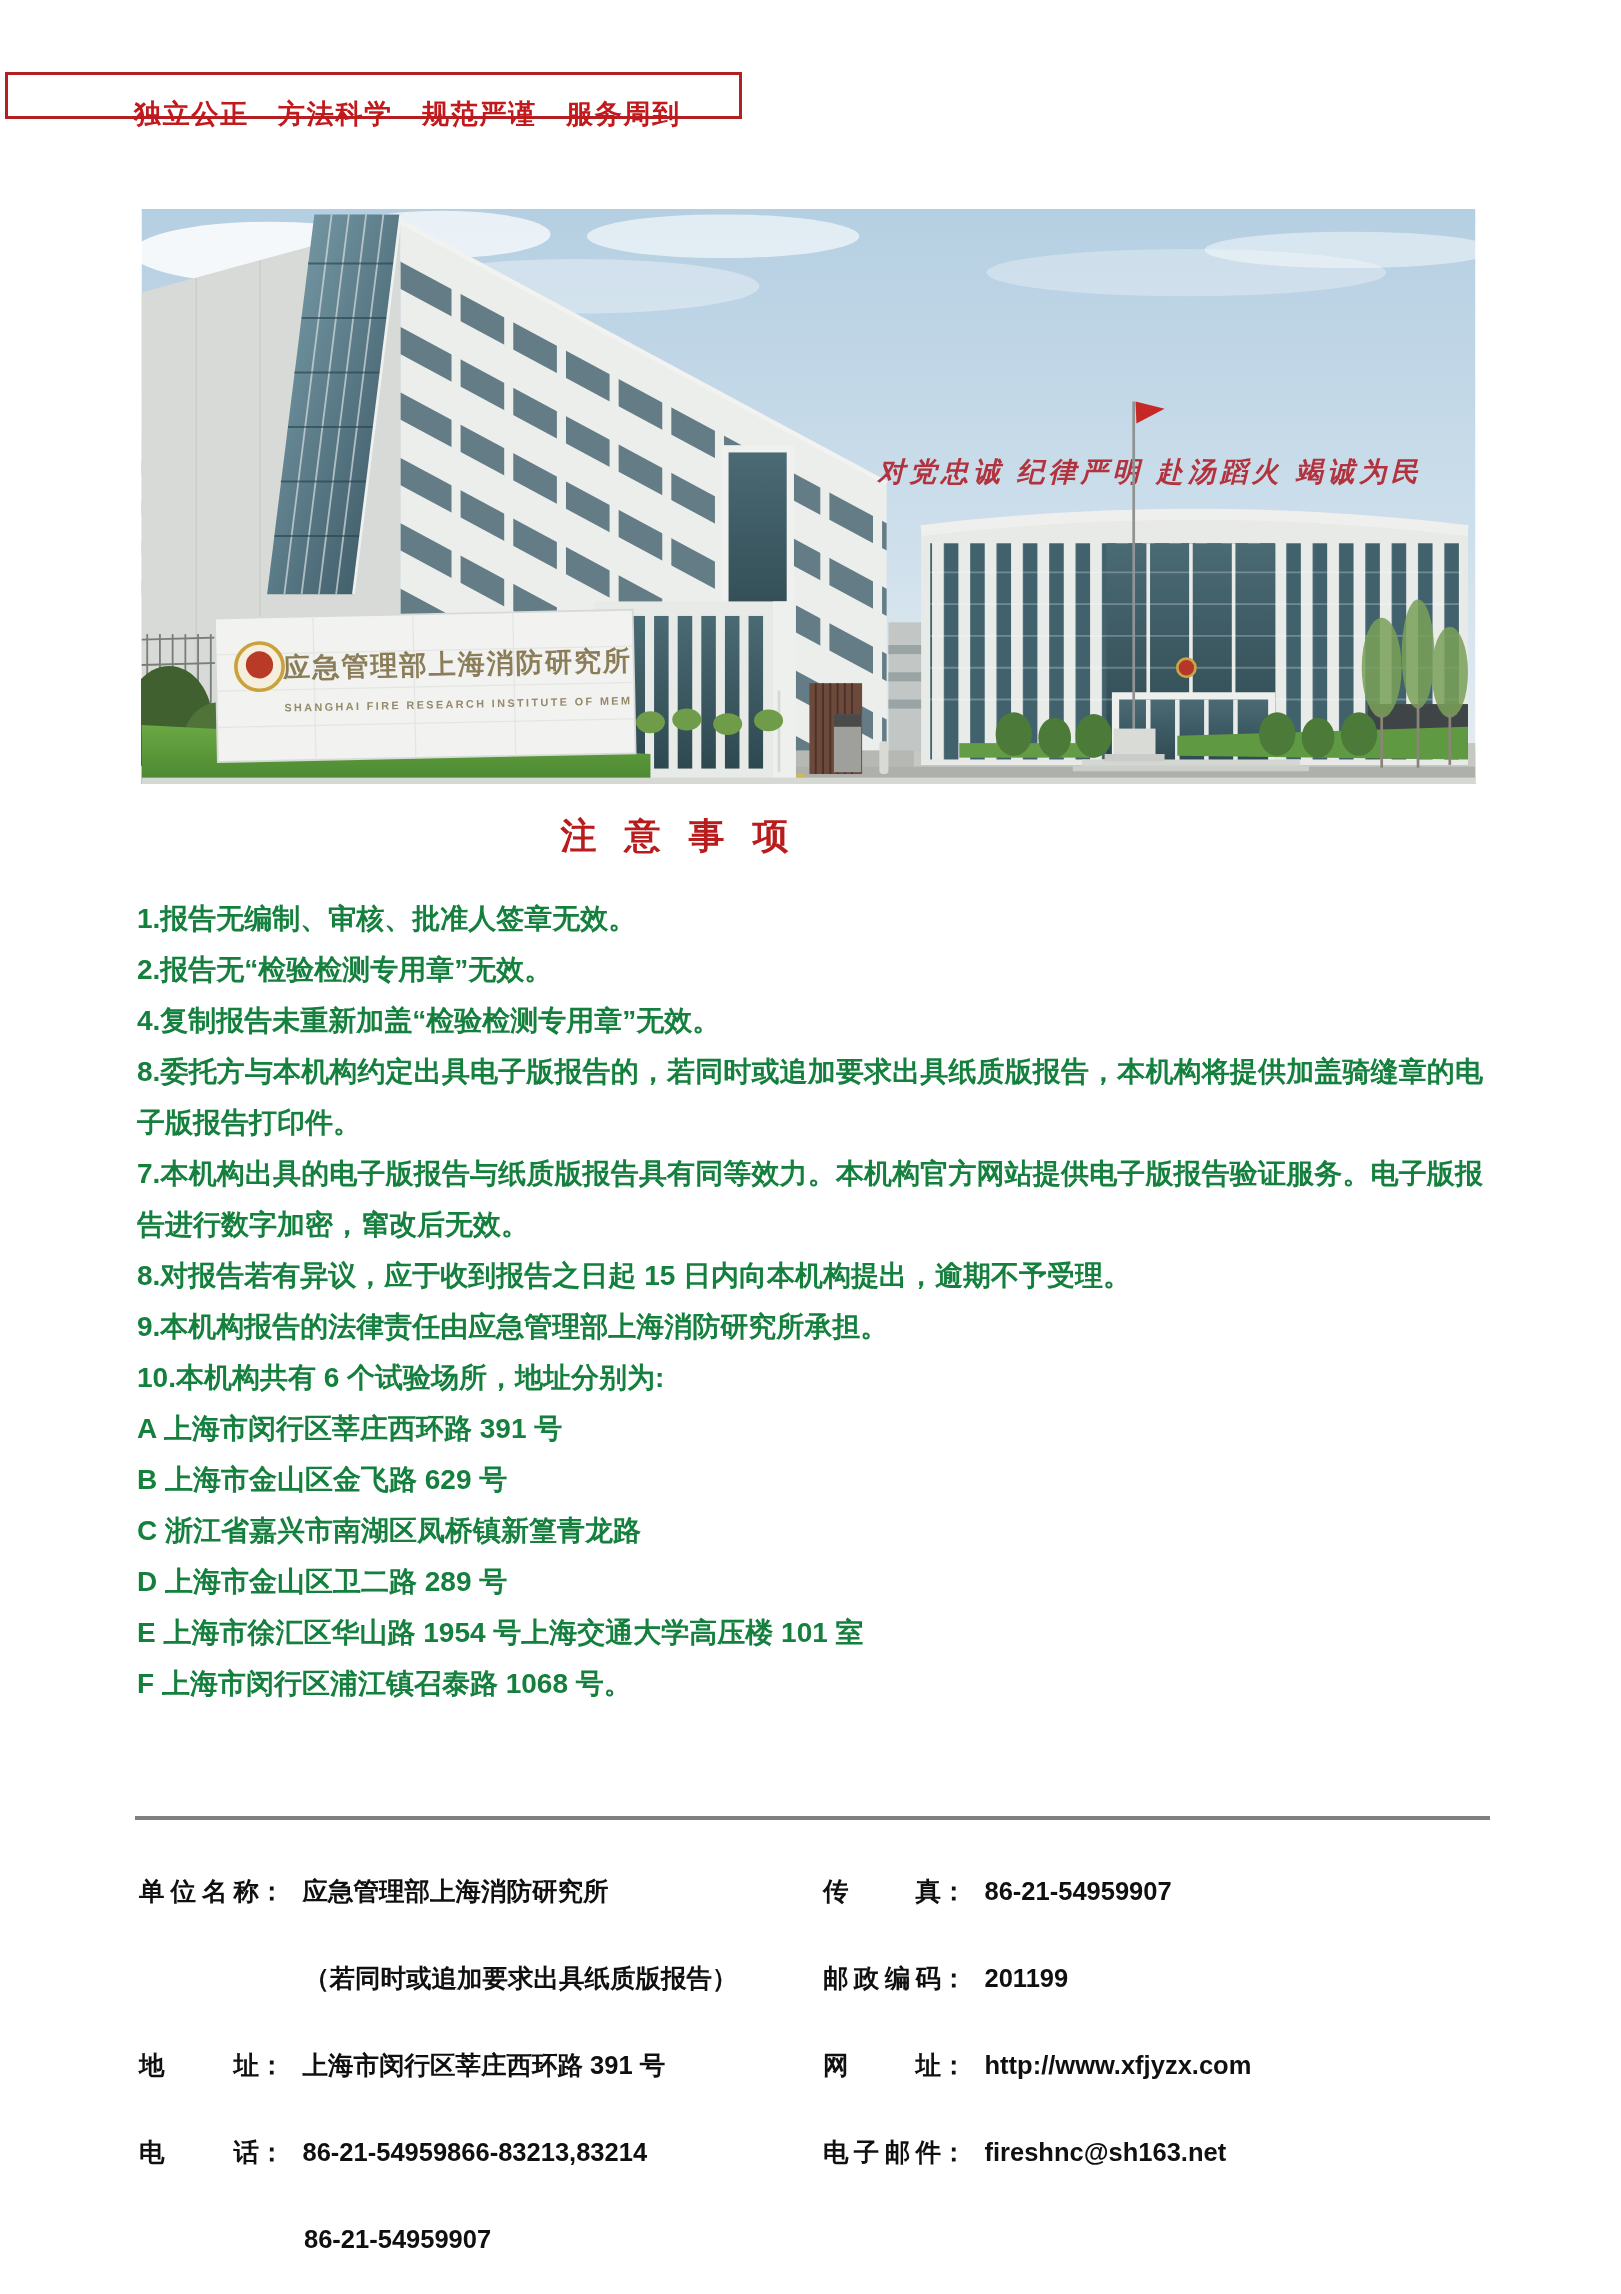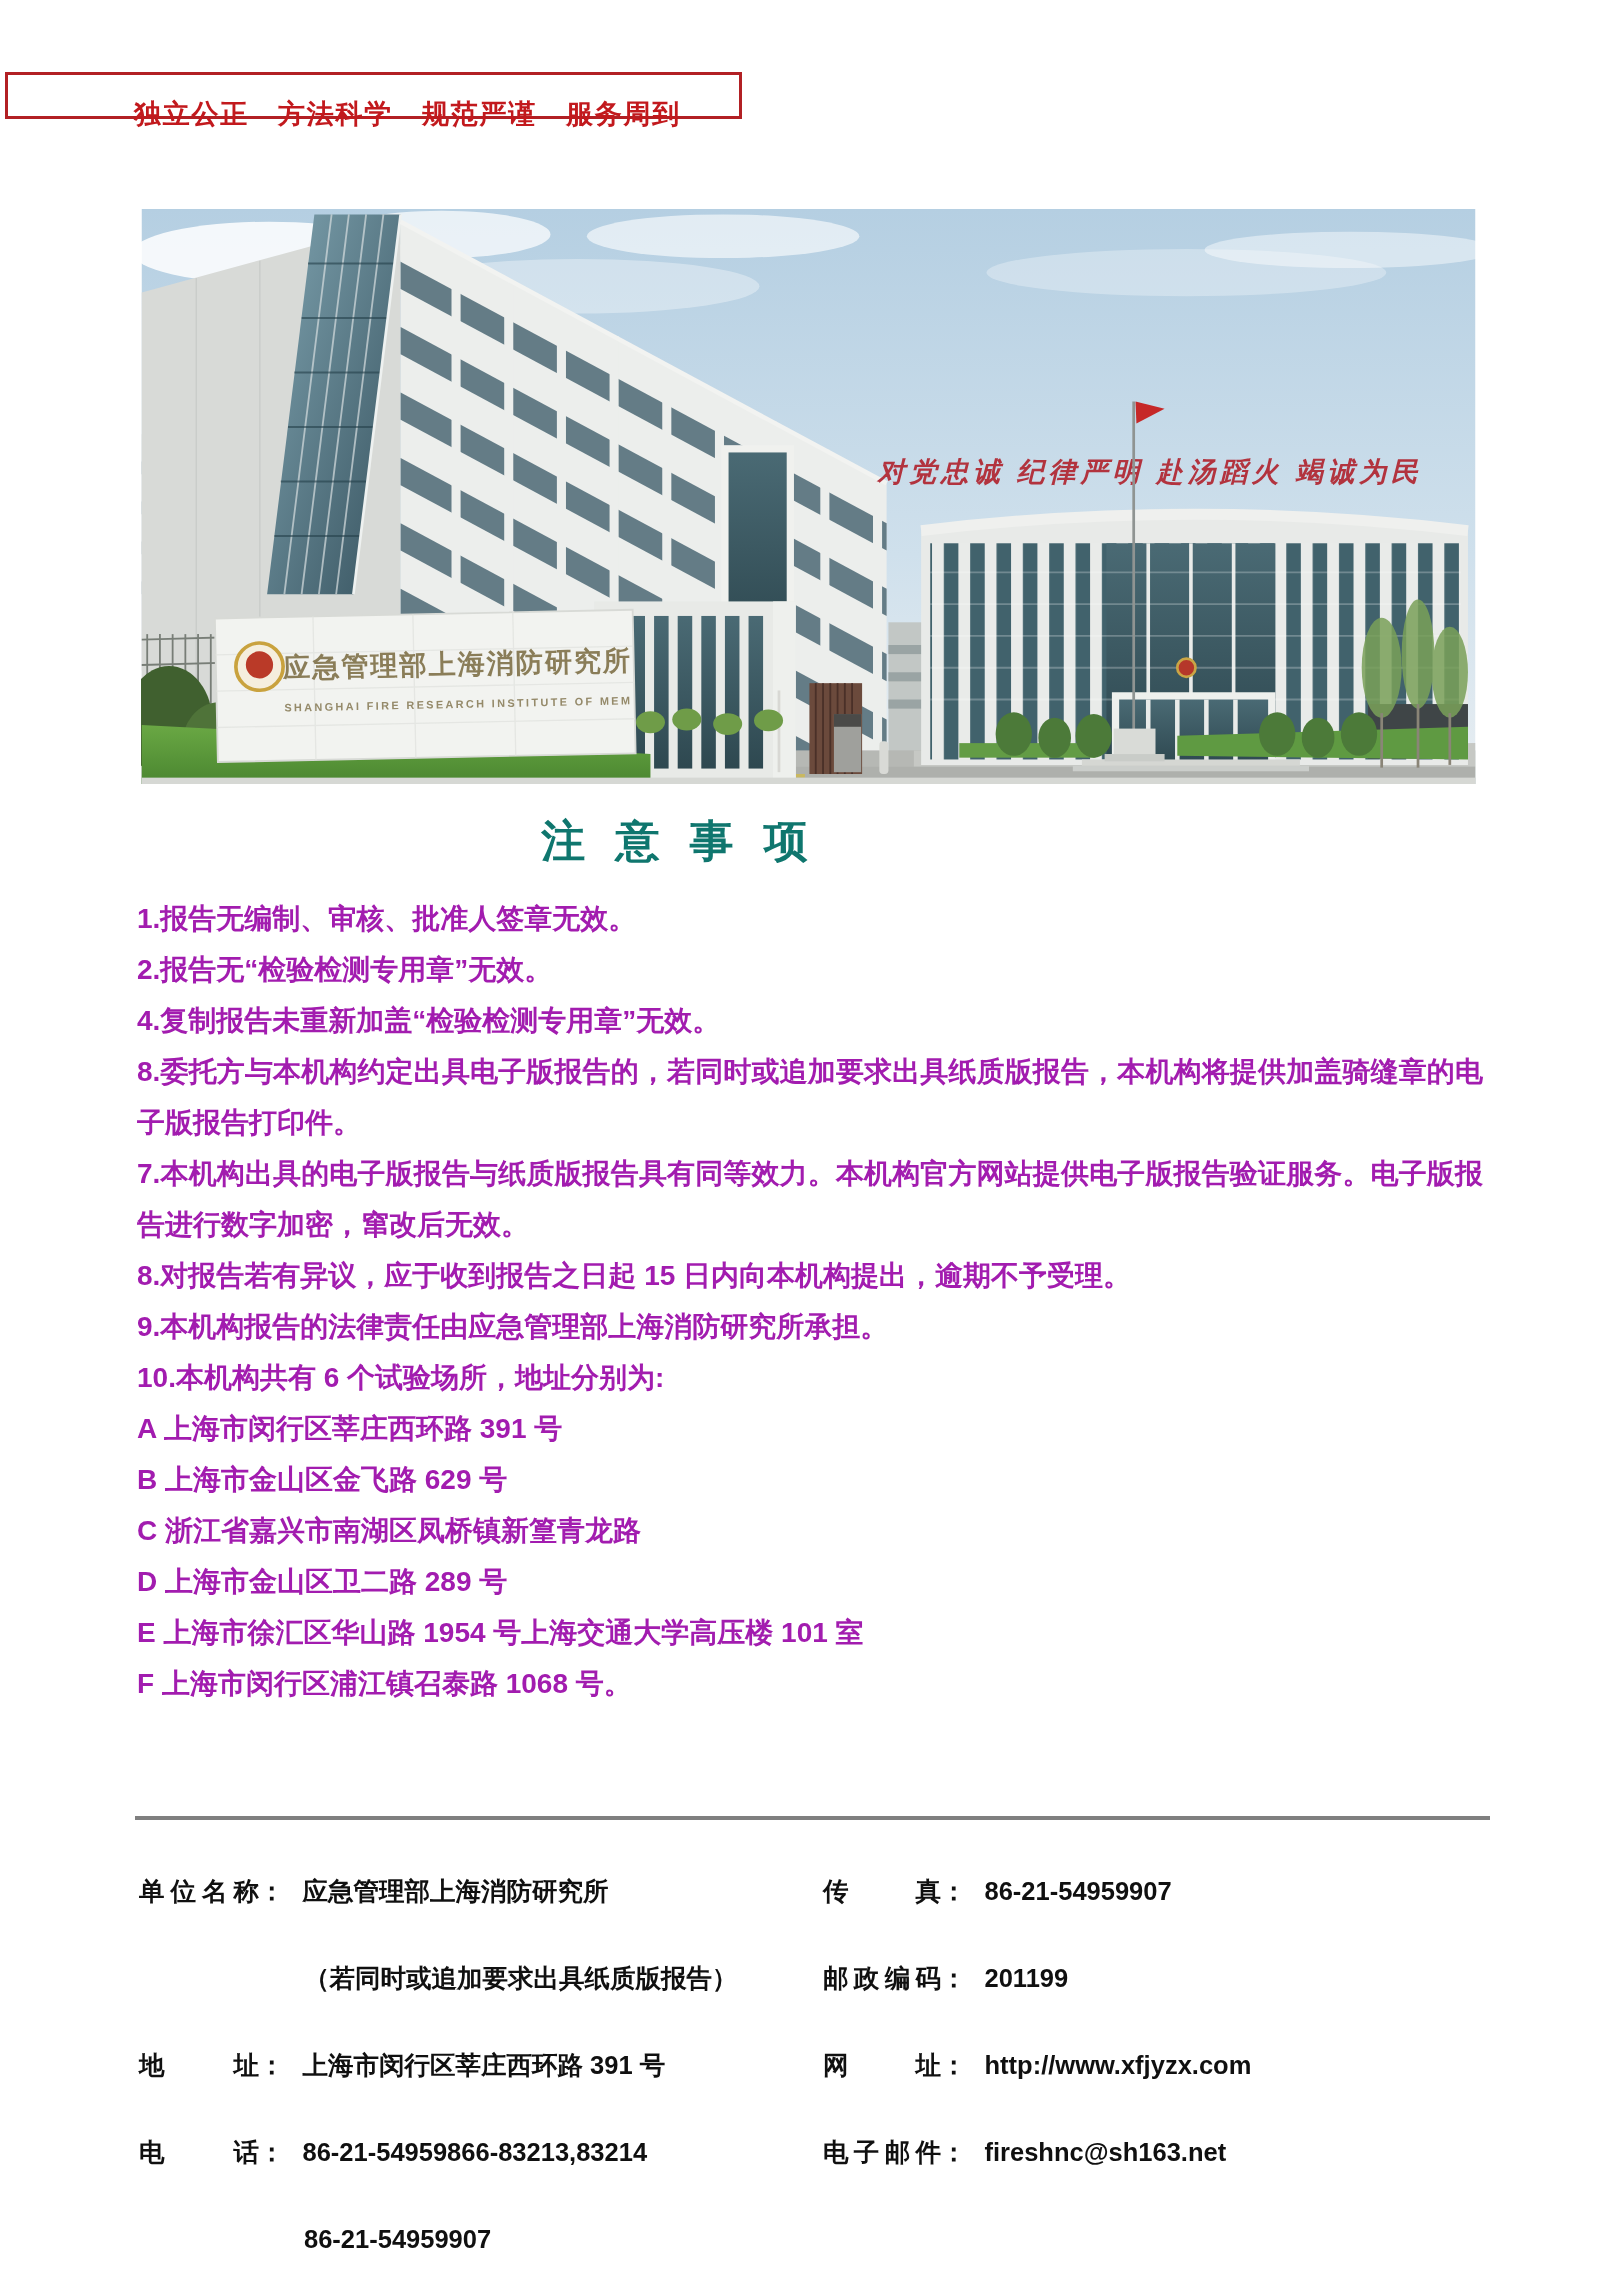--- a/index.html
+++ b/index.html
@@ -20,26 +20,26 @@
   }
   .slogan-text{
     color:#c2191d;font-size:27px;font-weight:bold;
     letter-spacing:1.8px;white-space:nowrap;margin-top:36px;
   }
   
   #photo{position:absolute;left:141px;top:209px;}
   
   .notice-title{
     position:absolute;left:0;top:812px;width:1358px;
-    text-align:center;font-size:44px;font-weight:bold;
-    letter-spacing:9px;color:#0f766e;
+    text-align:center;font-size:36px;font-weight:bold;
+    letter-spacing:9px;color:#b91c1c;
   }
   .notice-list{
     position:absolute;left:137px;top:893px;width:1346px;
-    font-size:28px;line-height:51px;font-weight:600;color:#a21caf;
+    font-size:28px;line-height:51px;font-weight:600;color:#15803d;
     text-align:justify;
   }
   
   .footer-divider{
     position:absolute;left:135px;top:1816px;width:1355px;height:3.6px;
     background:#7f7f7f;
   }
   .footer-left{position:absolute;left:139px;top:1826px;width:655px;}
   .footer-right{position:absolute;left:823px;top:1826px;width:655px;}
   .c-row{display:flex;font-size:25.5px;line-height:43px;font-weight:600;color:#101010;white-space:nowrap;margin-top:44px;}

